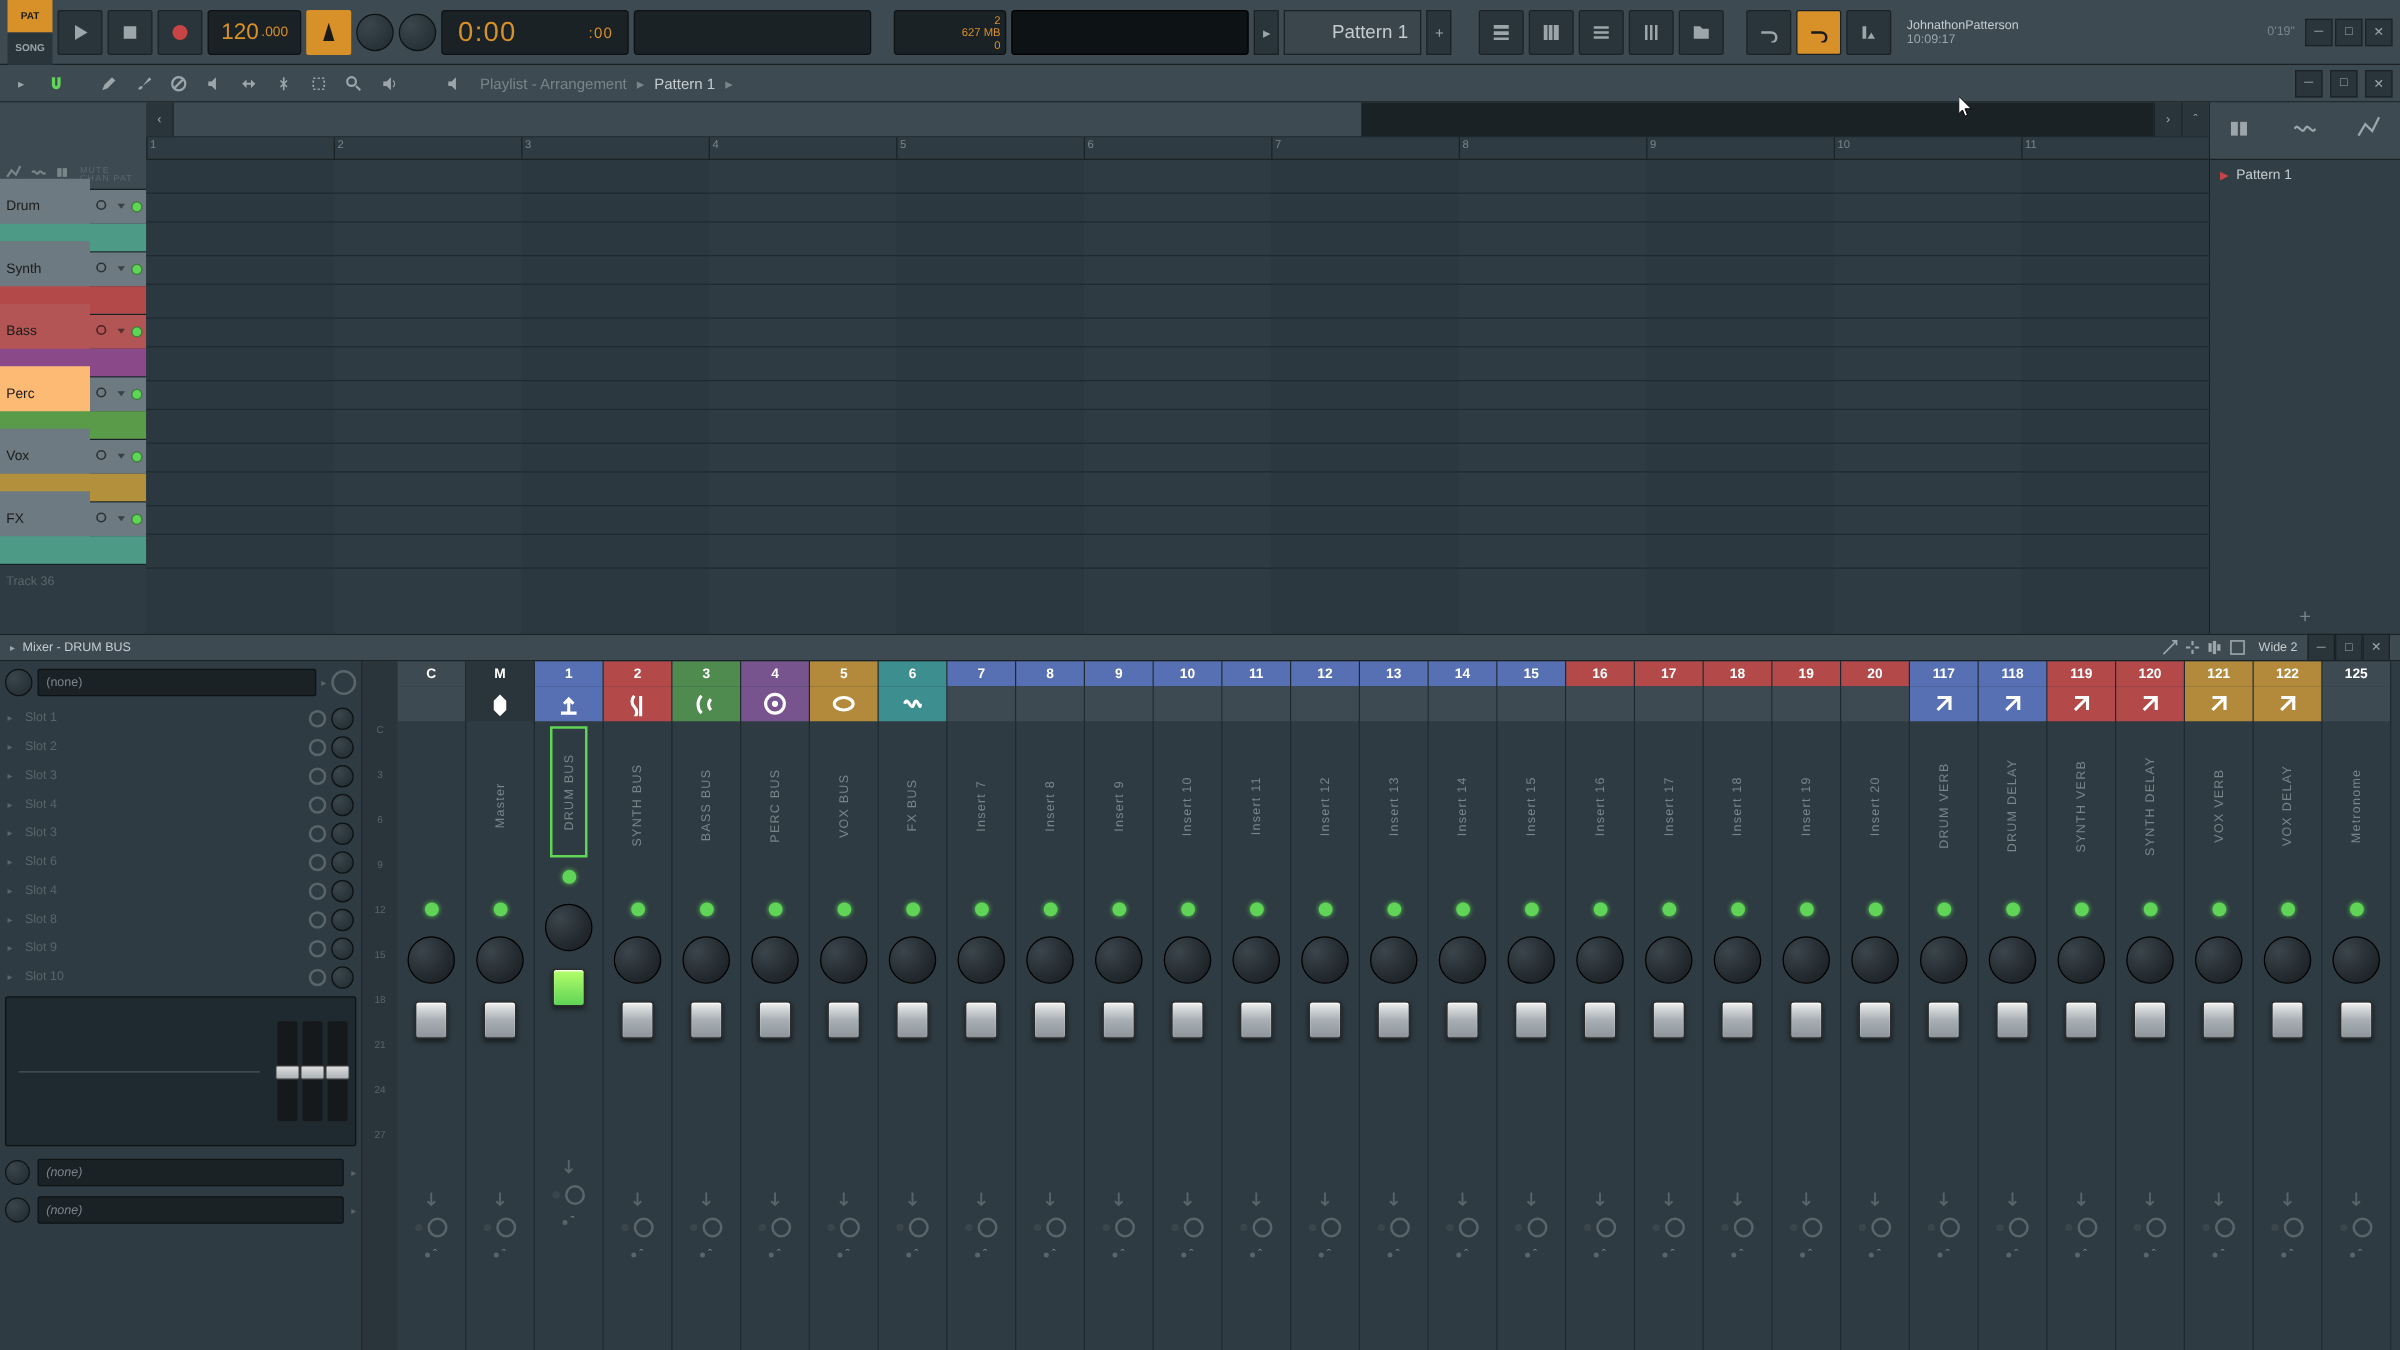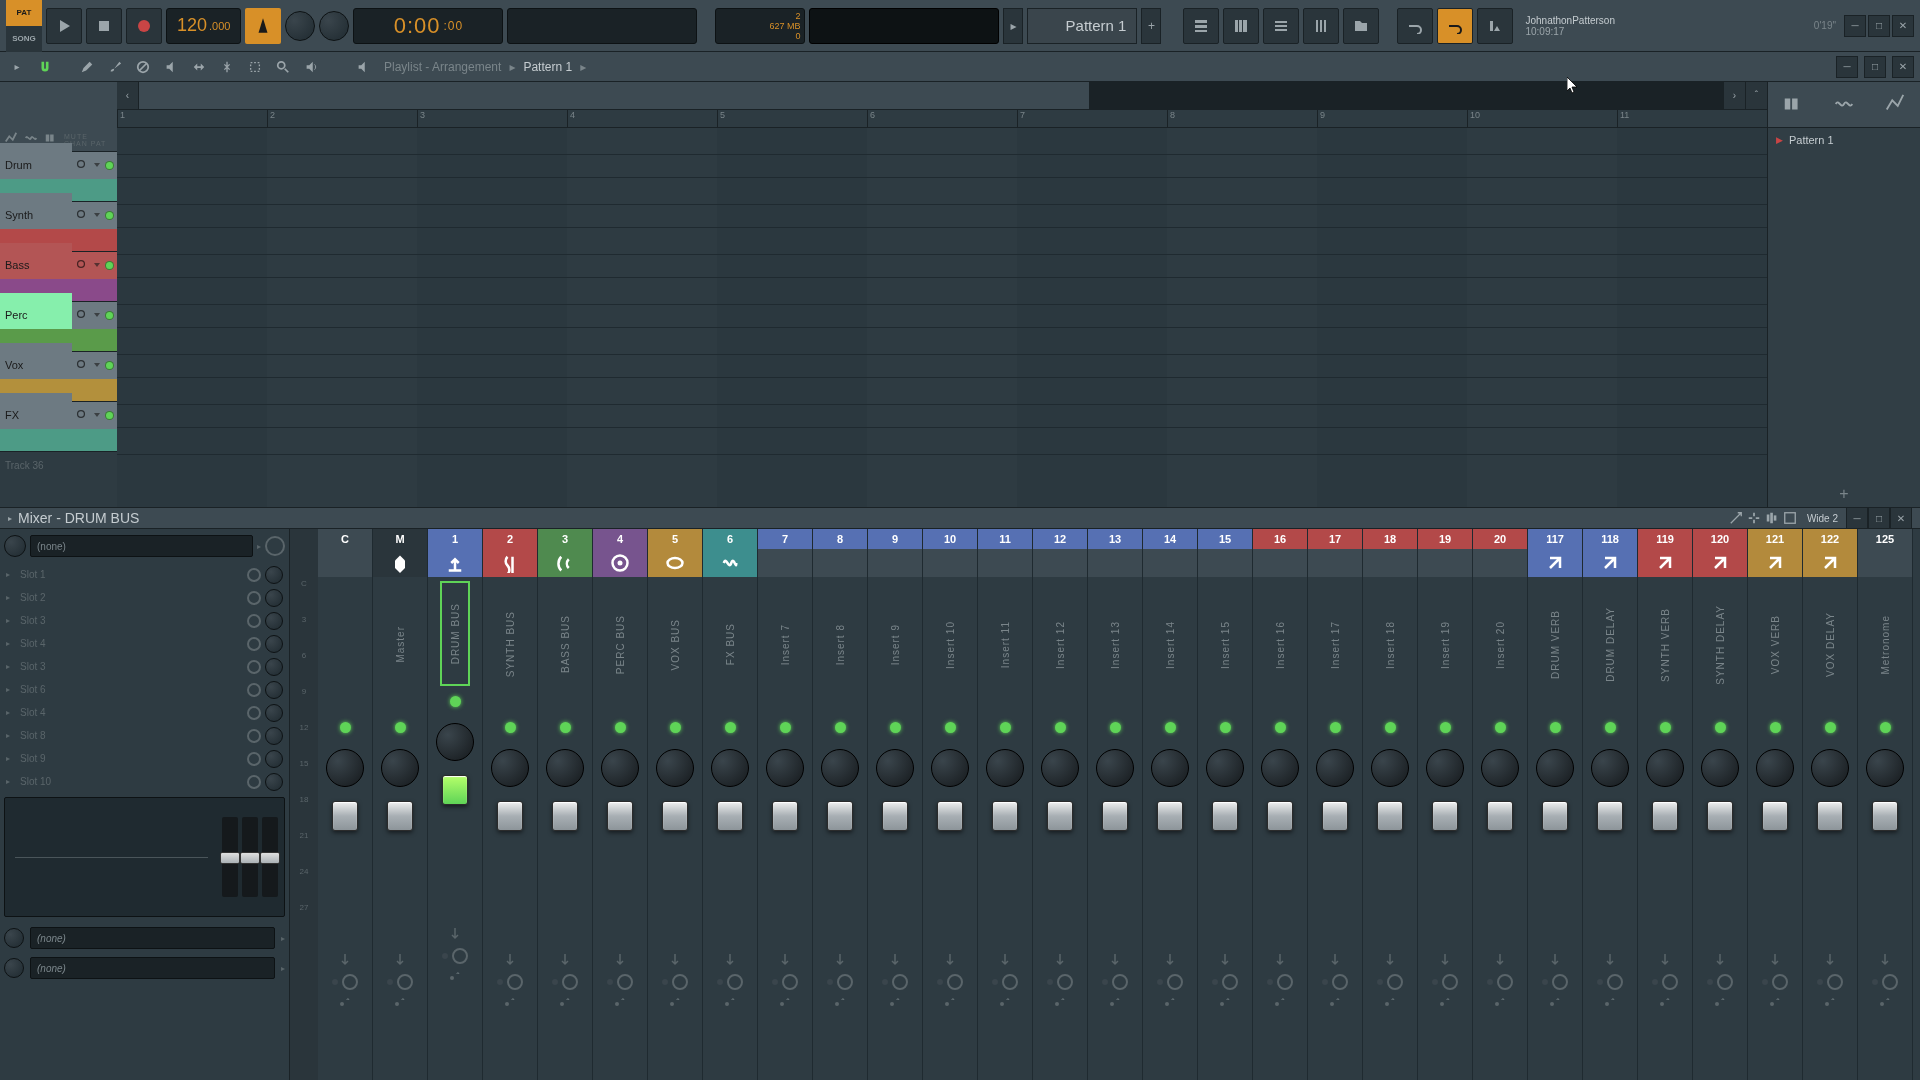--- a/index.html
+++ b/index.html
@@ -8,21 +8,21 @@
 .mode-btn{width:36px;height:52px;display:flex;flex-direction:column;font-size:8px;font-weight:bold}
 .mode-top{flex:1;background:#d89028;color:#1a1a1a;display:flex;align-items:center;justify-content:center}
 .mode-bot{flex:1;background:#2a353b;display:flex;align-items:center;justify-content:center}
 .tbtn{width:36px;height:36px;background:#2a353b;border:1px solid #1a2226;display:flex;align-items:center;justify-content:center;cursor:pointer;border-radius:2px}
 .tbtn svg{width:16px;height:16px;fill:#9ba5aa}
 .tbtn.rec svg{fill:#c94545}
 .tempo-box{height:36px;padding:0 10px;background:#1a2226;border:1px solid #0d1214;display:flex;align-items:center;color:#d89028;font-size:18px;font-family:monospace;border-radius:3px}
 .tempo-box .dec{font-size:11px;margin-left:2px}
 .tempo-snap{width:36px;height:36px;background:#d89028;display:flex;align-items:center;justify-content:center;border-radius:2px}
 .knob{width:30px;height:30px;background:radial-gradient(circle at 30% 30%,#3a454c,#1f2a30);border-radius:50%;border:1px solid #0d1214}
-.time-disp{height:36px;padding:0 12px;background:#1a2226;border:1px solid #0d1214;display:flex;align-items:center;color:#d89028;font-size:22px;font-family:monospace;letter-spacing:1px;border-radius:3px;min-width:150px;justify-content:center}
+.time-disp{height:36px;padding:0 12px;background:#1a2226;border:1px solid #0d1214;display:flex;align-items:center;color:#d89028;font-size:22px;font-family:monospace;letter-spacing:1px;border-radius:3px;min-width:150px;justify-content:space-between}
 .time-disp .ms{font-size:12px;margin-left:3px}
 .prog-bar{width:190px;height:36px;background:#1a2226;border:1px solid #0d1214;border-radius:3px}
 .cpu-box{height:36px;width:90px;background:#1a2226;border:1px solid #0d1214;border-radius:3px;padding:2px 4px;display:flex;flex-direction:column;justify-content:space-around;color:#d89028;font-size:9px;font-family:monospace;text-align:right}
 .vis-box{width:190px;height:36px;background:#0d1214;border:1px solid #000;border-radius:3px}
 .pattern-sel{height:36px;background:#3a454c;border:1px solid #1a2226;display:flex;align-items:center;padding:0 10px;color:#c5ccd0;font-size:15px;min-width:110px;justify-content:flex-end}
 .small-btn{width:20px;height:36px;background:#2a353b;border:1px solid #1a2226;display:flex;align-items:center;justify-content:center;cursor:pointer;font-size:12px}
 .tbtn.active{background:#d89028}
 .tbtn.active svg{fill:#1a1a1a}
 .spacer{flex:1}
 .user-info{display:flex;flex-direction:column;font-size:10px;padding:0 8px}
@@ -61,21 +61,21 @@
 .pl-row{height:27px;border-bottom:1px solid #1f2a30}
 .pl-row.body{height:23px}
 .pl-side{width:195px;background:#313e45;border-left:1px solid #1a2226;display:flex;flex-direction:column}
 .pl-side-top{height:46px;background:#3d4a52;display:flex;align-items:center;justify-content:space-around;border-bottom:1px solid #1a2226}
 .pl-side-top svg{width:22px;height:22px;fill:#9ba5aa}
 .pl-pattern{height:24px;display:flex;align-items:center;padding:0 8px;font-size:11px;color:#c5ccd0;gap:6px}
 .pl-pattern .tri{color:#c94545;font-size:9px}
 .pl-add{margin-top:auto;height:26px;display:flex;align-items:center;justify-content:center;font-size:16px;color:#7a858a;cursor:pointer}
 .mixer-head{height:22px;background:#3d4a52;display:flex;align-items:center;padding:0 8px;border-top:1px solid #1a2226;border-bottom:1px solid #1a2226}
 .mixer-head .tri{font-size:8px;margin-right:6px}
-.mixer-title{font-size:14px;color:#c5ccd0}
+.mixer-title{font-size:10px;color:#c5ccd0}
 .mh-btn{width:18px;height:18px;display:flex;align-items:center;justify-content:center;cursor:pointer}
 .mh-dd{padding:0 8px;font-size:10px;color:#c5ccd0;cursor:pointer}
 .mixer{height:561px;display:flex;background:#2e3b42}
 .mx-left{width:290px;display:flex;border-right:1px solid #1a2226}
 .mx-slots{flex:1;display:flex;flex-direction:column;padding:4px}
 .mx-slot-head{height:26px;display:flex;align-items:center;gap:4px;margin-bottom:4px}
 .mx-slot-head .knob{width:22px;height:22px}
 .mx-slot-head .sel{flex:1;height:22px;background:#1a2226;border:1px solid #0d1214;display:flex;align-items:center;padding:0 6px;font-size:10px;color:#7a858a;border-radius:2px}
 .mx-slot-head .led{width:20px;height:20px;border:2px solid #5a656a;border-radius:50%}
 .mx-slot{height:23px;display:flex;align-items:center;gap:4px;padding:0 2px}
@@ -367,21 +367,21 @@
       <svg class="track-dd" viewBox="0 0 10 10">
               <path d="M2 3l3 4 3-4z"></path>
             </svg>
       <div class="track-led"></div>
     </div>
         </div>
     <div class="track-row" style="height:23px">
           <div style="width:100%;height:100%;background:#8a4a8a"></div>
         </div>
         <div class="track-row">
-    <div class="track-label" style="background:#86efac">Perc</div>
+    <div class="track-label" style="background:#fdba74">Perc</div>
     <div class="track-ctrl" style="background:#6d7a82">
       <span class="track-icon"><svg viewBox="0 0 14 14">
                 <circle cx="7" cy="7" r="4" fill="none" stroke="#000" stroke-width="1.5"></circle>
               </svg></span>
       <svg class="track-dd" viewBox="0 0 10 10">
               <path d="M2 3l3 4 3-4z"></path>
             </svg>
       <div class="track-led"></div>
     </div>
         </div>

